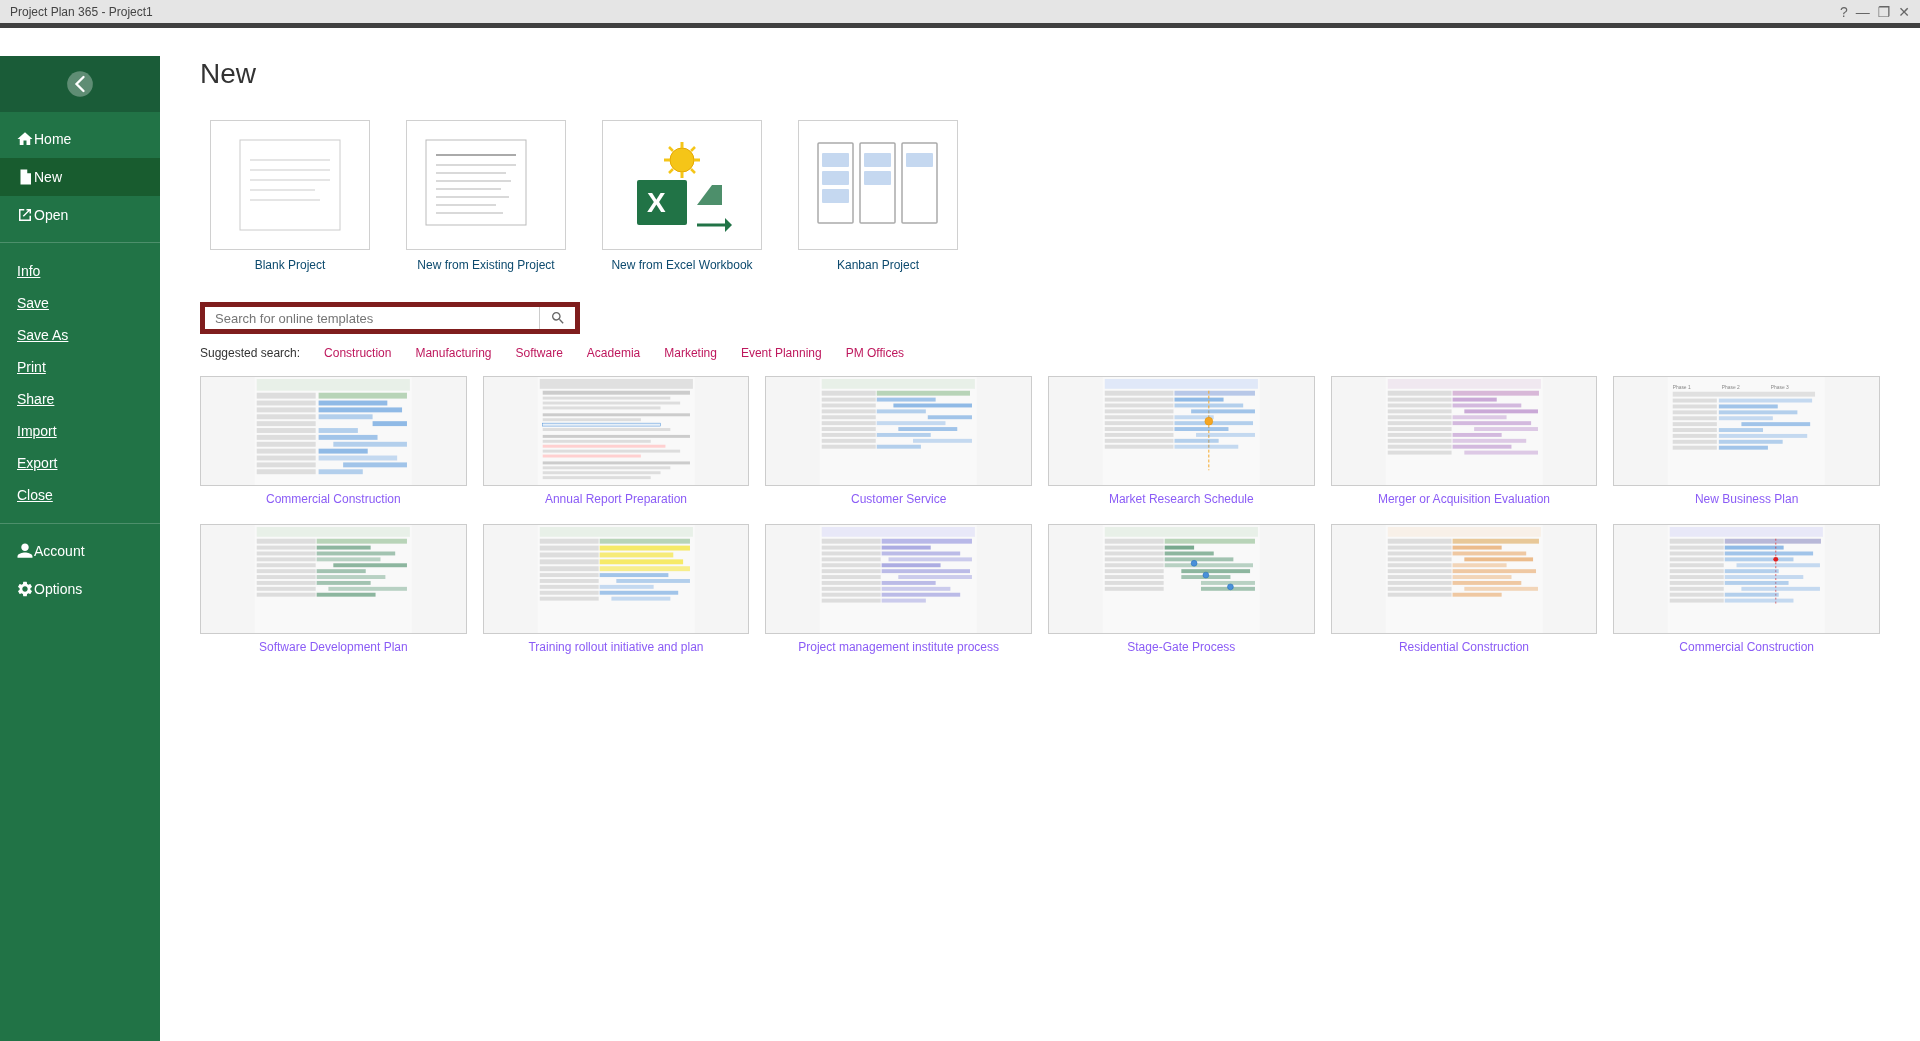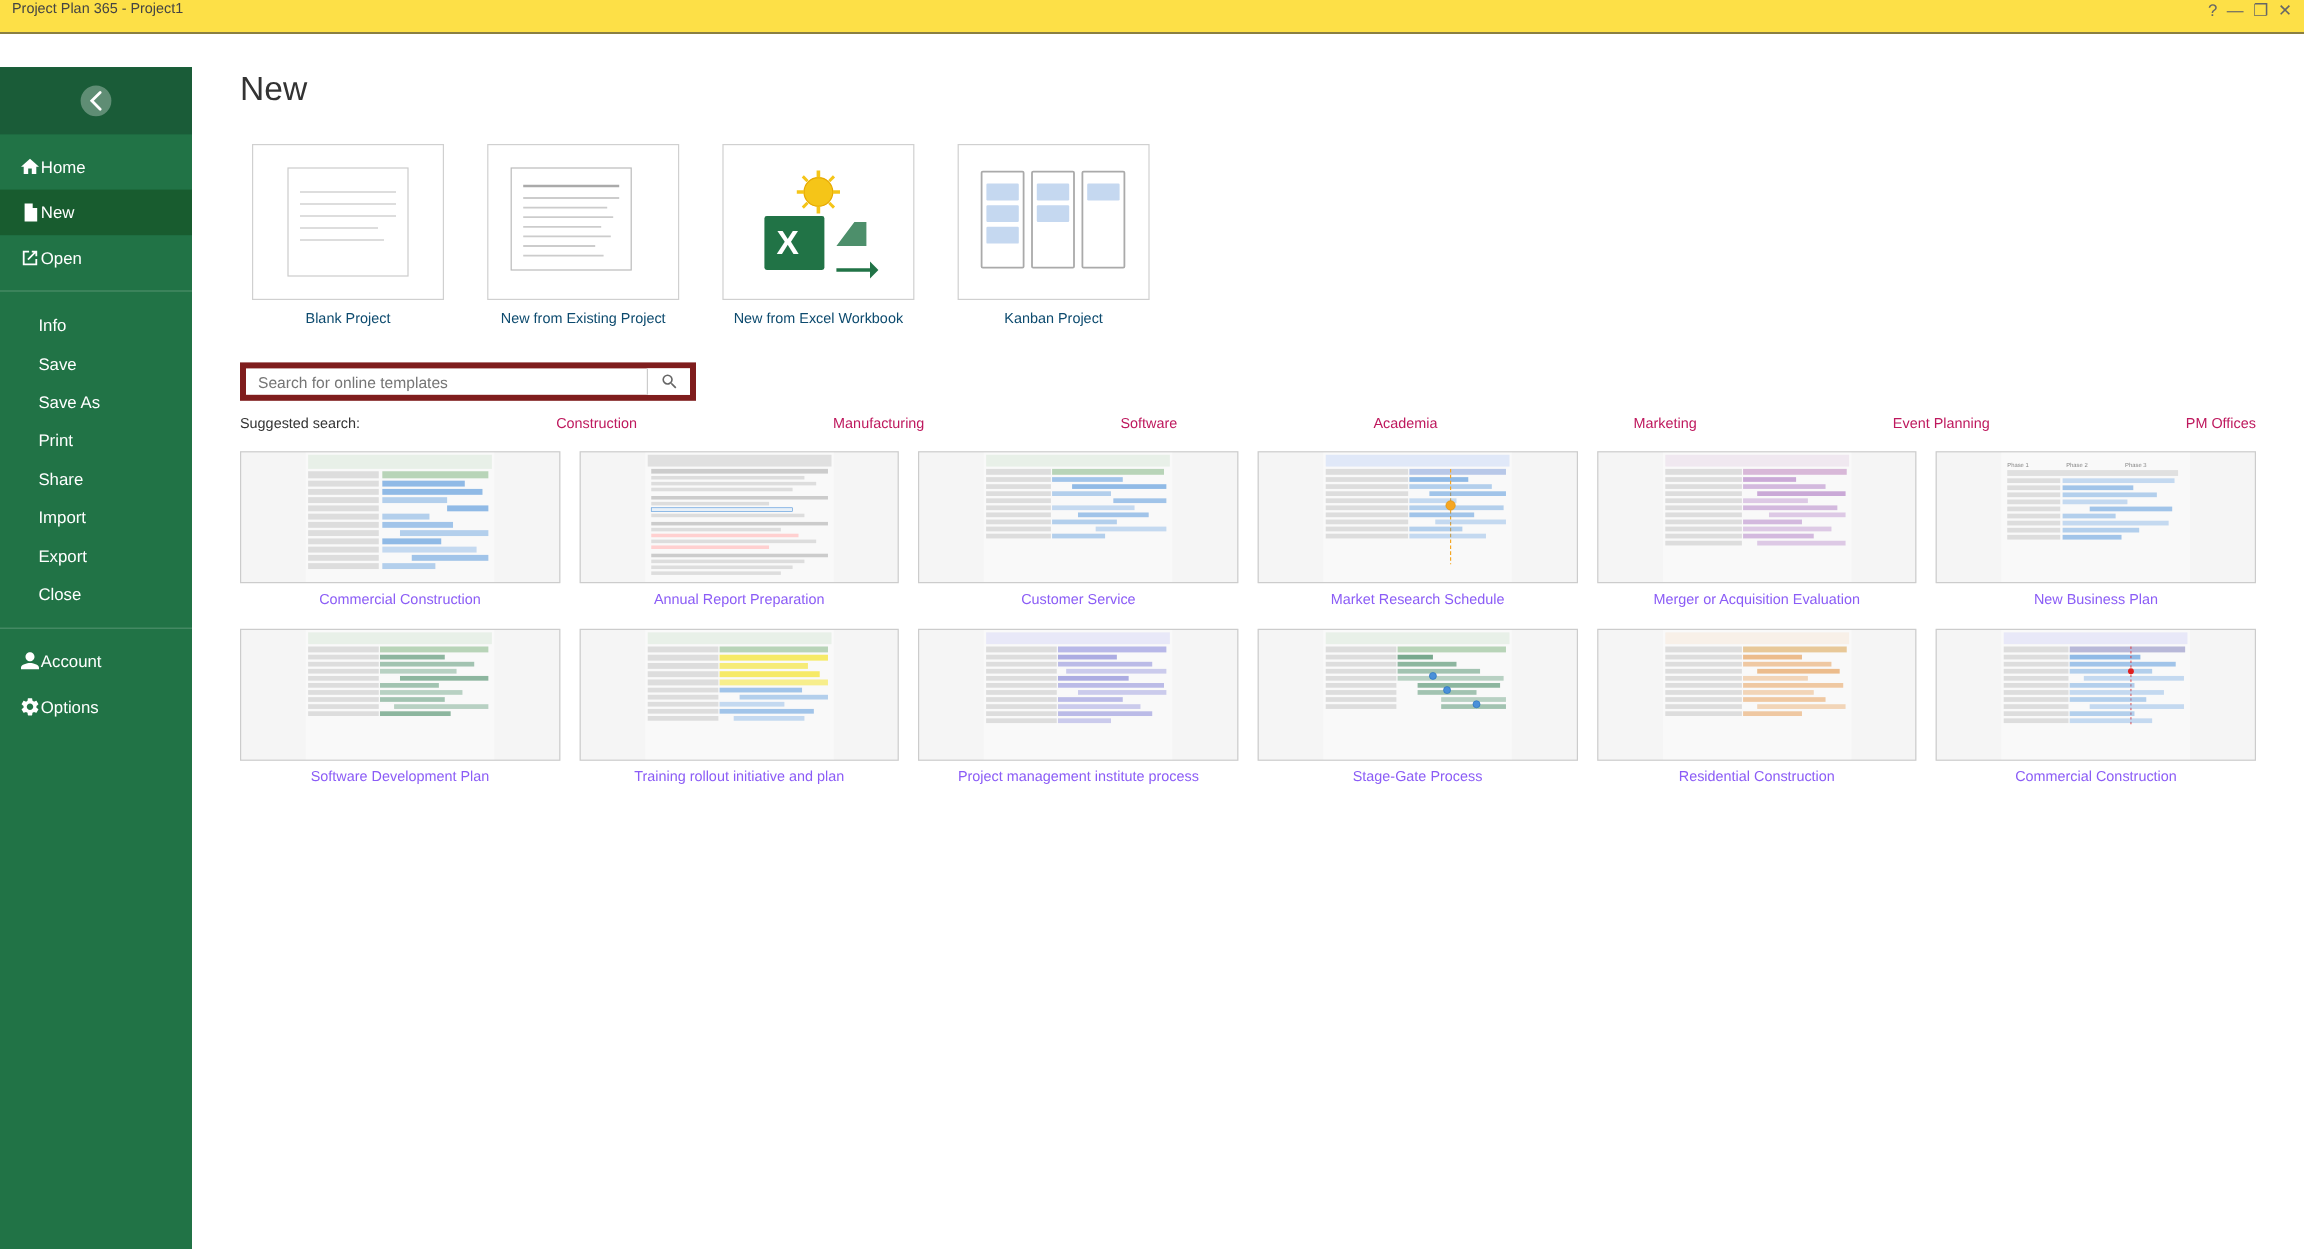--- a/index.html
+++ b/index.html
@@ -1,22 +1,22 @@
 <!DOCTYPE html>
 <html><head>
   <meta charset="utf-8">
   <style>
     * { box-sizing: border-box; margin: 0; padding: 0; }
     body { font-family: 'Segoe UI', Tahoma, Geneva, Verdana, sans-serif; display: flex; height: 1041px; width: 1920px; overflow: hidden; background: #fff; }
 
     
     .titlebar {
       position: fixed; top: 0; left: 0; width: 1920px; height: 28px;
-      background: #fde047; border-bottom: 1px solid #404040;
-      display: flex; align-items: flex-start; justify-content: space-between;
+      background: #e5e5e5; border-bottom: 5px solid #404040;
+      display: flex; align-items: center; justify-content: space-between;
       padding: 0 10px; z-index: 100; font-size: 12px; color: #444;
     }
     .titlebar-controls { display: flex; gap: 8px; }
     .titlebar-controls span { cursor: pointer; color: #666; font-size: 14px; }
 
     
     .sidebar {
       width: 160px; min-width: 160px; background: #217346; color: #fff;
       display: flex; flex-direction: column;
       margin-top: 28px; height: calc(1041px - 28px);
@@ -32,21 +32,21 @@
     .sidebar-item {
       display: flex; align-items: center; gap: 0;
       padding: 10px 16px; cursor: pointer; color: #fff;
       font-size: 14px; text-decoration: none;
     }
     .sidebar-item.active { background: #185c2f; }
     .sidebar-item svg { width: 18px; height: 18px; fill: white; flex-shrink: 0; }
 
     .sidebar-divider { height: 1px; background: rgba(255,255,255,0.2); margin: 8px 0; }
 
-    .sidebar-section { padding: 4px 16px; }
+    .sidebar-section { padding: 4px 1px; text-decoration: underline; }
     .sidebar-section-item {
       display: flex; align-items: center; padding: 8px 16px;
       cursor: pointer; color: #fff; font-size: 14px;
     }
 
     .sidebar-bottom { margin-top: auto; }
     .sidebar-bottom .sidebar-item { padding: 10px 16px; }
 
     
     .main {
@@ -83,21 +83,21 @@
       flex: 1; border: none; outline: none; padding: 0 10px;
       font-size: 13px; color: #333;
     }
     .search-btn {
       width: 36px; height: 100%; background: #fff; border: none;
       border-left: 1px solid #ccc; cursor: pointer;
       display: flex; align-items: center; justify-content: center;
     }
     .search-btn svg { width: 16px; height: 16px; fill: #666; }
 
-    .suggested { font-size: 12px; color: #333; margin-bottom: 16px; display: flex; gap: 12px; align-items: center; flex-wrap: wrap; justify-content: space-between; }
+    .suggested { font-size: 12px; color: #333; margin-bottom: 16px; display: flex; gap: 24px; align-items: center; flex-wrap: wrap; }
     .suggested-label { color: #333; }
     .suggested-link { color: #be185d; cursor: pointer; text-decoration: none; font-size: 12px; }
 
     
     .templates-grid {
       display: grid;
       grid-template-columns: repeat(6, 1fr);
       gap: 16px;
     }
     .grid-card {

